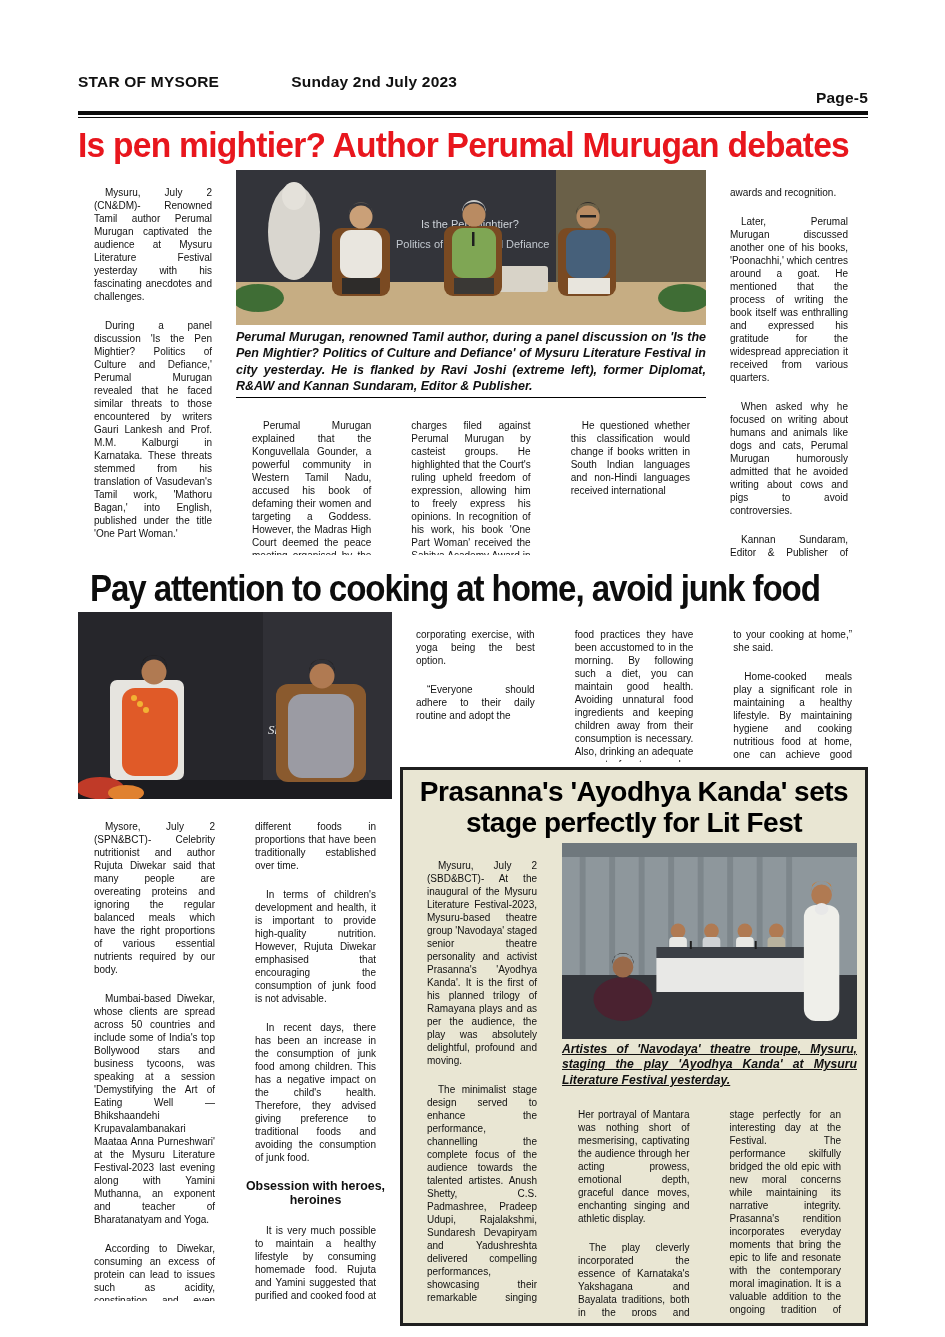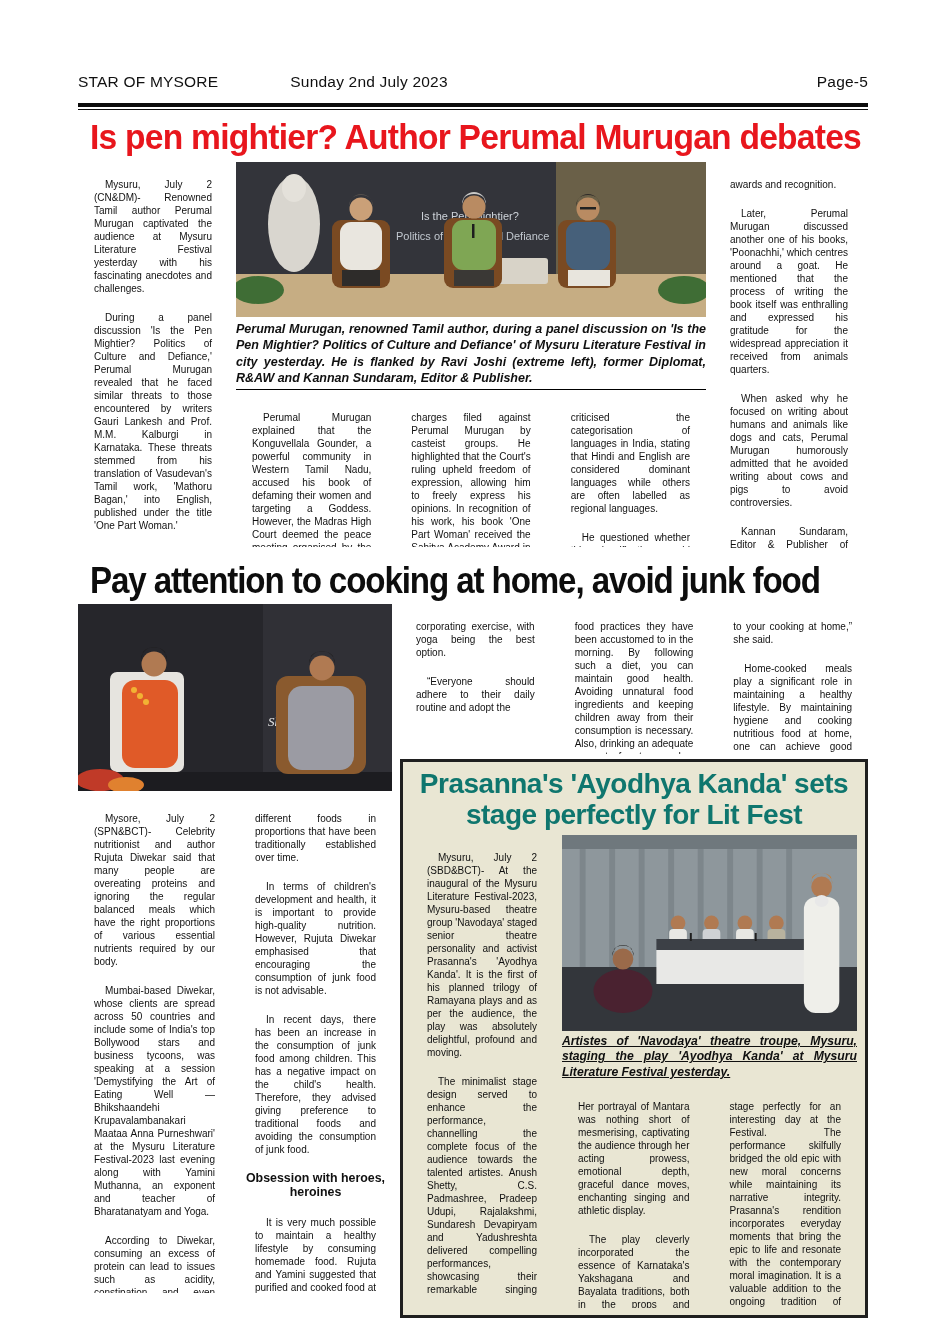--- a/index.html
+++ b/index.html
@@ -1,28 +1,28 @@
 <!DOCTYPE html>
 <html><head>
 <meta charset="utf-8">
 <style>
   html,body{margin:0;padding:0;background:#f6f6f4;}
   body{width:945px;height:1337px;position:relative;font-family:"Liberation Sans",sans-serif;color:#101010;overflow:hidden;background:#fff;}
   .page{position:absolute;left:78px;top:73px;width:790px;}
 
   
-  .masthead{display:flex;align-items:flex-start;font-weight:normal;font-size:15.5px;letter-spacing:.2px;padding-bottom:12px;}
+  .masthead{display:flex;align-items:flex-start;font-weight:bold;font-size:15.5px;letter-spacing:.2px;padding-bottom:4px;}
   .masthead .date{margin-left:72px;}
-  .masthead .pageno{margin-left:auto;}
+  .masthead .pageno{margin-left:auto;margin-top:16px;}
   .rule-thick{height:4px;background:#0c0c0c;}
   .rule-thin{height:1px;background:#0c0c0c;margin-top:2px;}
 
   
   .hl-wrap{white-space:nowrap;overflow:visible;}
-  .hl1{margin:7px 12px 5px;}
+  .hl1{margin:7px 0 5px;}
   .hl1 span{display:inline-block;transform:scaleX(.96);transform-origin:0 50%;
     font-size:35px;font-weight:bold;letter-spacing:-.8px;color:#e8161d;}
   .hl2{margin:10px 12px 2px;}
   .hl2 span{display:inline-block;transform:scaleX(.92);transform-origin:0 50%;
     font-size:36px;font-weight:bold;letter-spacing:-1.2px;color:#0d0d0d;}
   .subtitle{font-family:"Liberation Serif",serif;color:#d21f26;font-size:23px;
     text-align:center;line-height:1.2;margin:2px 0 9px;}
 
   
   .p{font-size:10px;line-height:13px;text-align:justify;text-indent:11px;margin:16px;}
@@ -46,21 +46,21 @@
   .photo2{display:block;width:314px;height:187px;}
   .a2-left .cols{margin-top:5px;}
   .a2-left .col{height:497px;}
   .a2-right{flex:1;min-width:0;}
   .a2-right .topcols .col{height:150px;}
   .subhead{font-size:12.4px;font-weight:bold;text-align:center;line-height:13.9px;margin:0;}
 
   
   .box{border:3px solid #1f1f1f;background:#e9e6d3;margin-top:5px;padding:5px 8px 7px;}
   .box h2{margin:2px 0 4px;text-align:center;font-size:28px;line-height:1.1;
-    letter-spacing:-.5px;color:#0f766e;font-weight:bold;}
+    letter-spacing:-.5px;color:#000000;font-weight:bold;}
   .box-content{display:flex;gap:9px;}
   .box-col1{flex:0 0 142px;height:462px;overflow:hidden;}
   .box-right{flex:1;min-width:0;}
   .photo3{display:block;width:100%;height:196px;}
   .box-caption{font-size:12.2px;font-weight:bold;font-style:italic;line-height:1.28;
     text-align:justify;text-decoration:underline;margin:3px 0 4px;}
   .box-right .cols .col{height:224px;}
 </style>
 </head>
 <body>
@@ -123,29 +123,28 @@
       <div class="cap-rule"></div>
       <div class="cols">
         <div class="col">
           <p class="p">Perumal Murugan explained that the Konguvellala Gounder, a powerful community in Western Tamil Nadu, accused his book of defaming their women and targeting a Goddess. However, the Madras High Court deemed the peace meeting organised by the community in 2016 as illegal. Additionally, the Court dismissed all criminal</p>
         </div>
         <div class="col">
           <p class="p cont">charges filed against Perumal Murugan by casteist groups. He highlighted that the Court's ruling upheld freedom of expression, allowing him to freely express his opinions. In recognition of his work, his book 'One Part Woman' received the Sahitya Academy Award in 2017.</p>
 
         </div>
         <div class="col">
-          <p class="p cont">criticised the categorisation of languages in India, stating that Hindi and English are considered dominant languages while others are often labelled as regional languages.</p>
           <p class="p">He questioned whether this classification would change if books written in South Indian languages and non-Hindi languages received international</p>
         </div>
       </div>
     </div>
 
     <div class="side">
       <p class="p cont">awards and recognition.</p>
-      <p class="p">Later, Perumal Murugan discussed another one of his books, 'Poonachhi,' which centres around a goat. He mentioned that the process of writing the book itself was enthralling and expressed his gratitude for the widespread appreciation it received from animals quarters.</p>
+      <p class="p">Later, Perumal Murugan discussed another one of his books, 'Poonachhi,' which centres around a goat. He mentioned that the process of writing the book itself was enthralling and expressed his gratitude for the widespread appreciation it received from various quarters.</p>
       <p class="p">When asked why he focused on writing about humans and animals like dogs and cats, Perumal Murugan humorously admitted that he avoided writing about cows and pigs to avoid controversies.</p>
       <p class="p">Kannan Sundaram, Editor &amp; Publisher of Kalachuvadu, a monthly journal on culture and politics, provided English translation for Perumal Murugan's speech in Tamil, and the panel discussion also featured Ravi Joshi, former Diplomat, R&amp;AW, as a participant.</p>
     </div>
   </section>
 
   <div class="hl2 hl-wrap">
     <span>Pay attention to cooking at home, avoid junk food</span>
   </div>
 
   <section class="a2">

